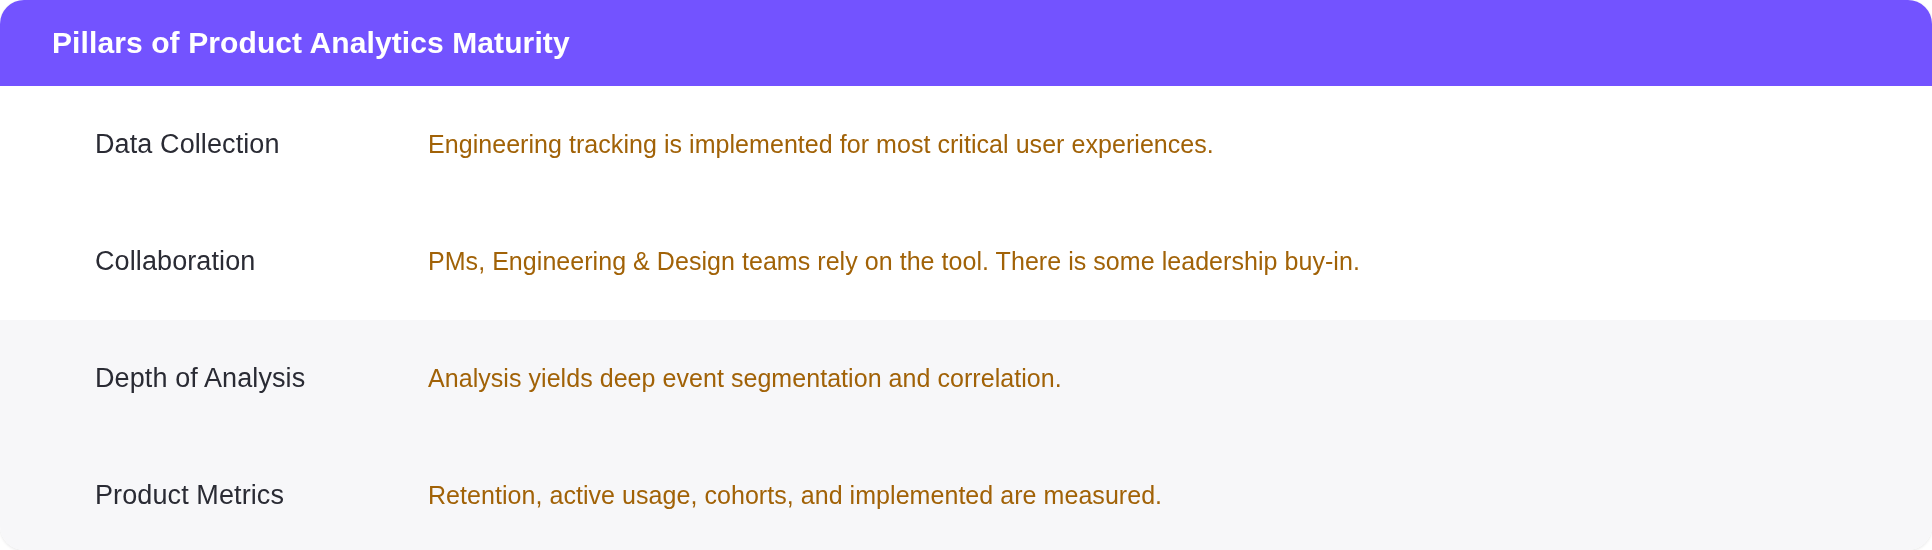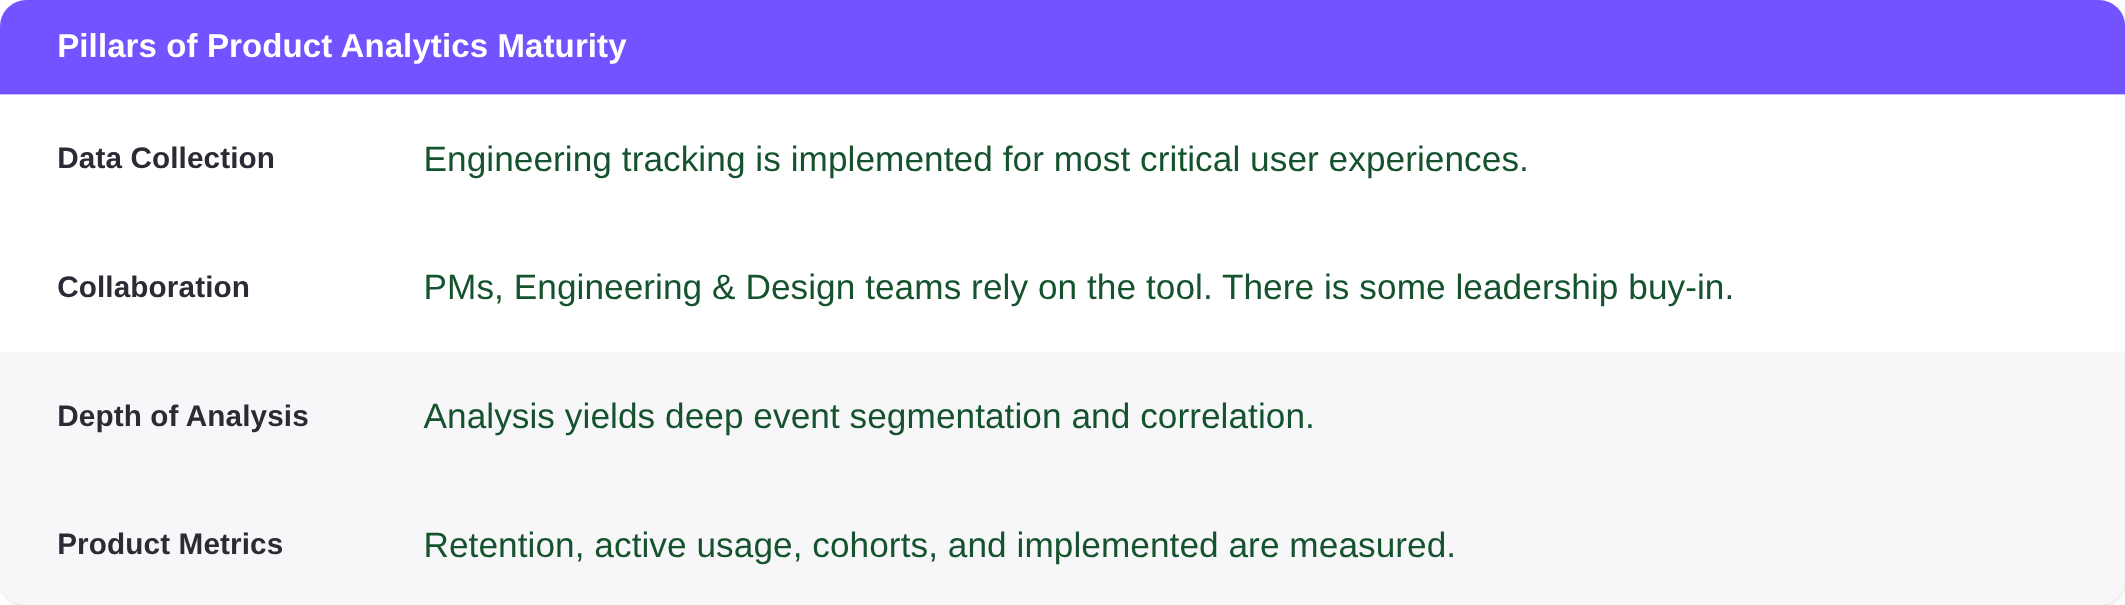--- a/index.html
+++ b/index.html
@@ -57,29 +57,30 @@
   }
   .row.alt {
     background: #F7F7F9;
   }
 
   .row-label {
     width: 333px;
     flex: 0 0 333px;
     color: #2A2B34;
     font-size: 27px;
-    font-weight: 700;
+    font-weight: 400;
     line-height: 1.25;
     letter-spacing: 0.1px;
+    margin-left: 43px;
   }
 
   .row-desc {
     flex: 1 1 auto;
-    color: #14532d;
-    font-size: 32px;
+    color: #a16207;
+    font-size: 25px;
     font-weight: 400;
     line-height: 1.3;
     letter-spacing: 0.05px;
   }
 </style>
 </head>
 <body>
 
 <div id="card">
 

